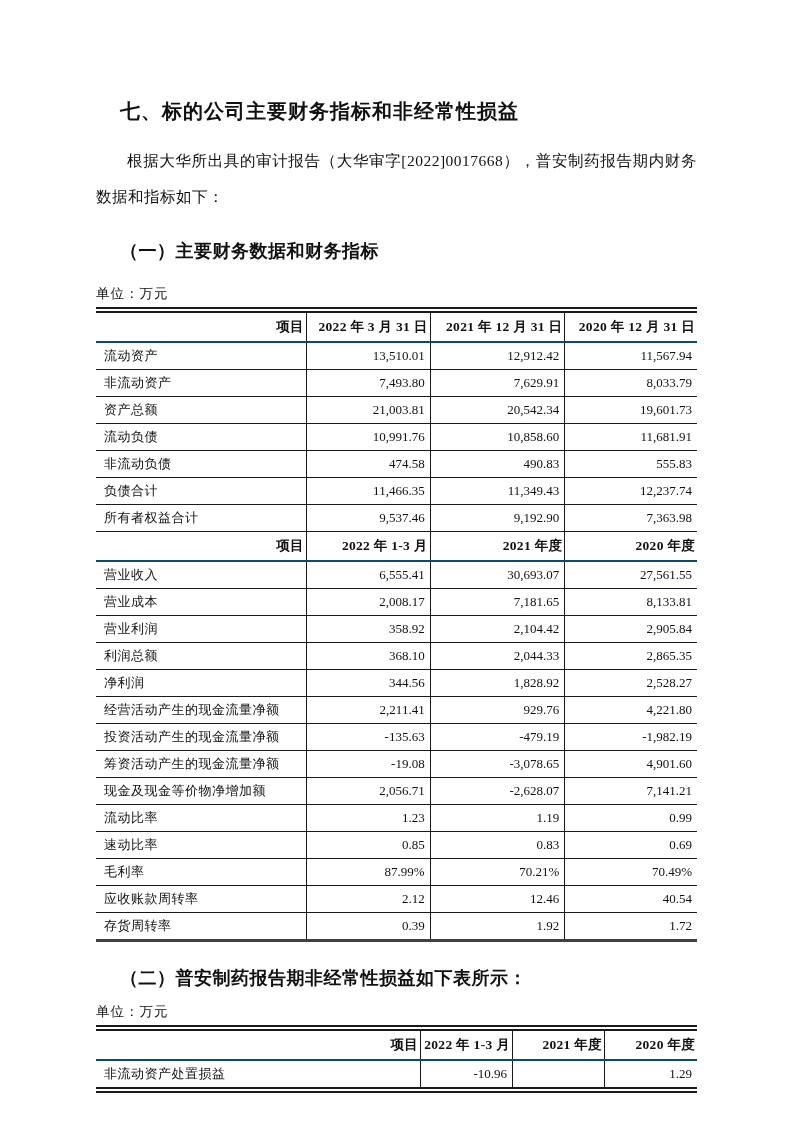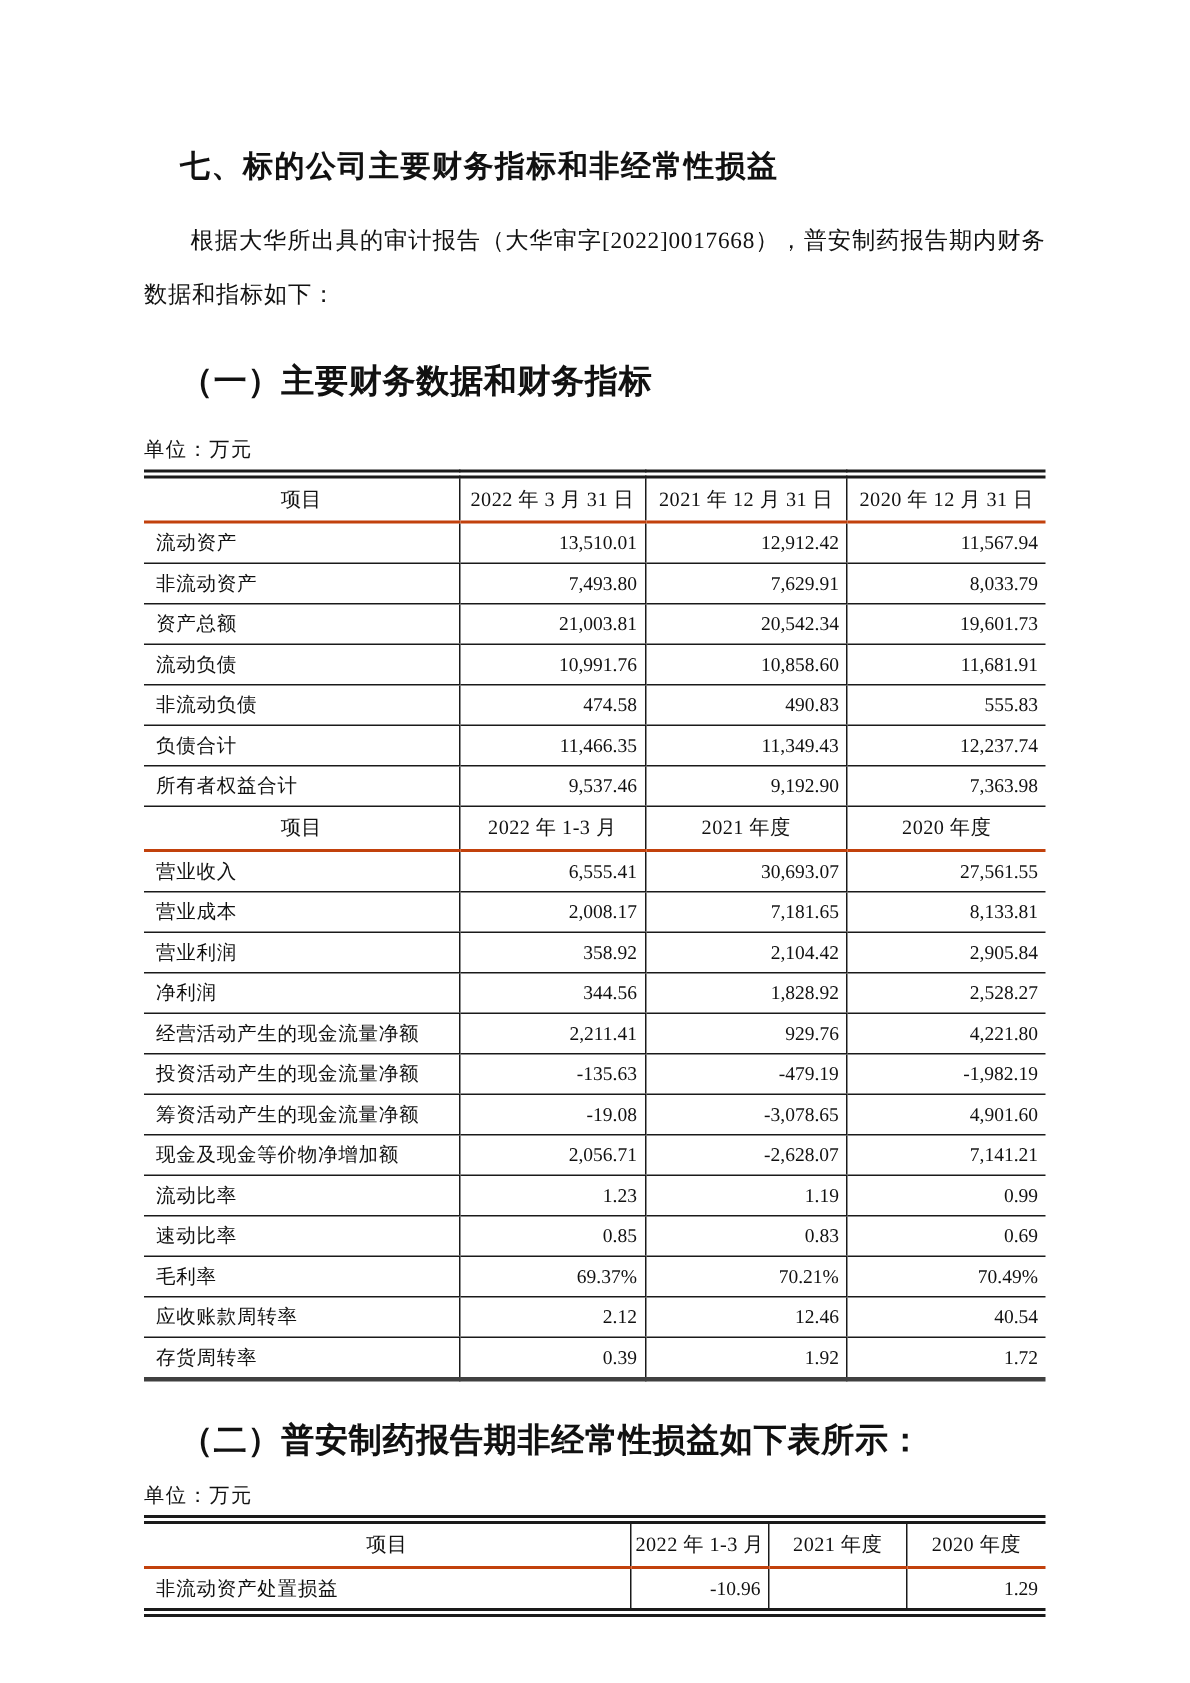--- a/index.html
+++ b/index.html
@@ -25,21 +25,21 @@
   p.intro{
     font-size:15.5px;
     line-height:36px;
     text-align:justify;
     text-indent:2em;
     margin:18px 0 0 0;
     letter-spacing:0.5px;
   }
   h2.sec-heading{
     font-family:"Liberation Sans","DejaVu Sans",sans-serif;
-    font-size:22px;font-weight:bold;
+    font-size:18px;font-weight:bold;
     margin:24px 0 0 24px;
     letter-spacing:0.5px;
   }
   .unit-row{
     margin-top:22px;
     font-size:13.5px;
     padding-right:32px;
     letter-spacing:1px;
   }
   .unit-row.second{margin-top:13px;}
@@ -47,24 +47,24 @@
     width:601px;
     border-collapse:collapse;
     table-layout:fixed;
     margin-top:4px;
     font-size:13px;
     border-top:6px double #1a1a1a;
   }
   table.fin#table1{border-bottom:3px solid #404040;}
   table.fin#table2{border-bottom:6px double #1a1a1a;}
   table.fin th{
-    font-weight:normal;
-    text-align:center;
+    font-weight:bold;
+    text-align:right;
     padding:5px 2px;
-    border-bottom:2px solid #c2410c;
+    border-bottom:2px solid #0c4a6e;
     font-size:13.5px;
     letter-spacing:0.3px;
   }
   table.fin td{
     padding:4px 0;
     border-bottom:1px solid #1a1a1a;
     height:16px;
   }
   table.fin td.lbl{text-align:left;padding-left:8px;letter-spacing:0.5px;margin-left:45px;}
   table.fin td.num{text-align:right;padding-right:5px;}
@@ -158,20 +158,26 @@
           <td class="num">7,181.65</td>
           <td class="num">8,133.81</td>
         </tr>
         <tr>
           <td class="lbl">营业利润</td>
           <td class="num">358.92</td>
           <td class="num">2,104.42</td>
           <td class="num">2,905.84</td>
         </tr>
         <tr>
+          <td class="lbl">利润总额</td>
+          <td class="num">368.10</td>
+          <td class="num">2,044.33</td>
+          <td class="num">2,865.35</td>
+        </tr>
+        <tr>
           <td class="lbl">净利润</td>
           <td class="num">344.56</td>
           <td class="num">1,828.92</td>
           <td class="num">2,528.27</td>
         </tr>
         <tr>
           <td class="lbl">经营活动产生的现金流量净额</td>
           <td class="num">2,211.41</td>
           <td class="num">929.76</td>
           <td class="num">4,221.80</td>
@@ -201,21 +207,21 @@
           <td class="num">0.99</td>
         </tr>
         <tr>
           <td class="lbl">速动比率</td>
           <td class="num">0.85</td>
           <td class="num">0.83</td>
           <td class="num">0.69</td>
         </tr>
         <tr>
           <td class="lbl">毛利率</td>
-          <td class="num">69.37%</td>
+          <td class="num">87.99%</td>
           <td class="num">70.21%</td>
           <td class="num">70.49%</td>
         </tr>
         <tr>
           <td class="lbl">应收账款周转率</td>
           <td class="num">2.12</td>
           <td class="num">12.46</td>
           <td class="num">40.54</td>
         </tr>
         <tr>

